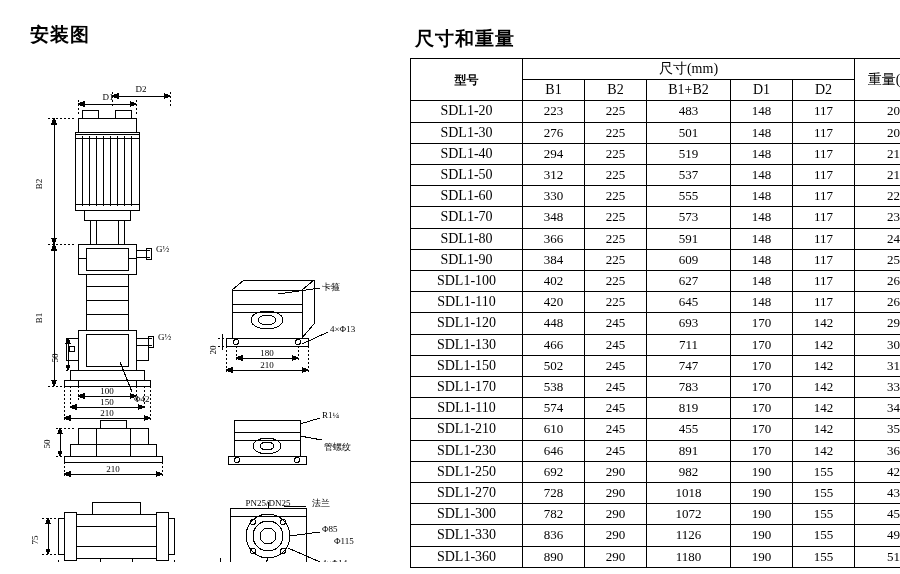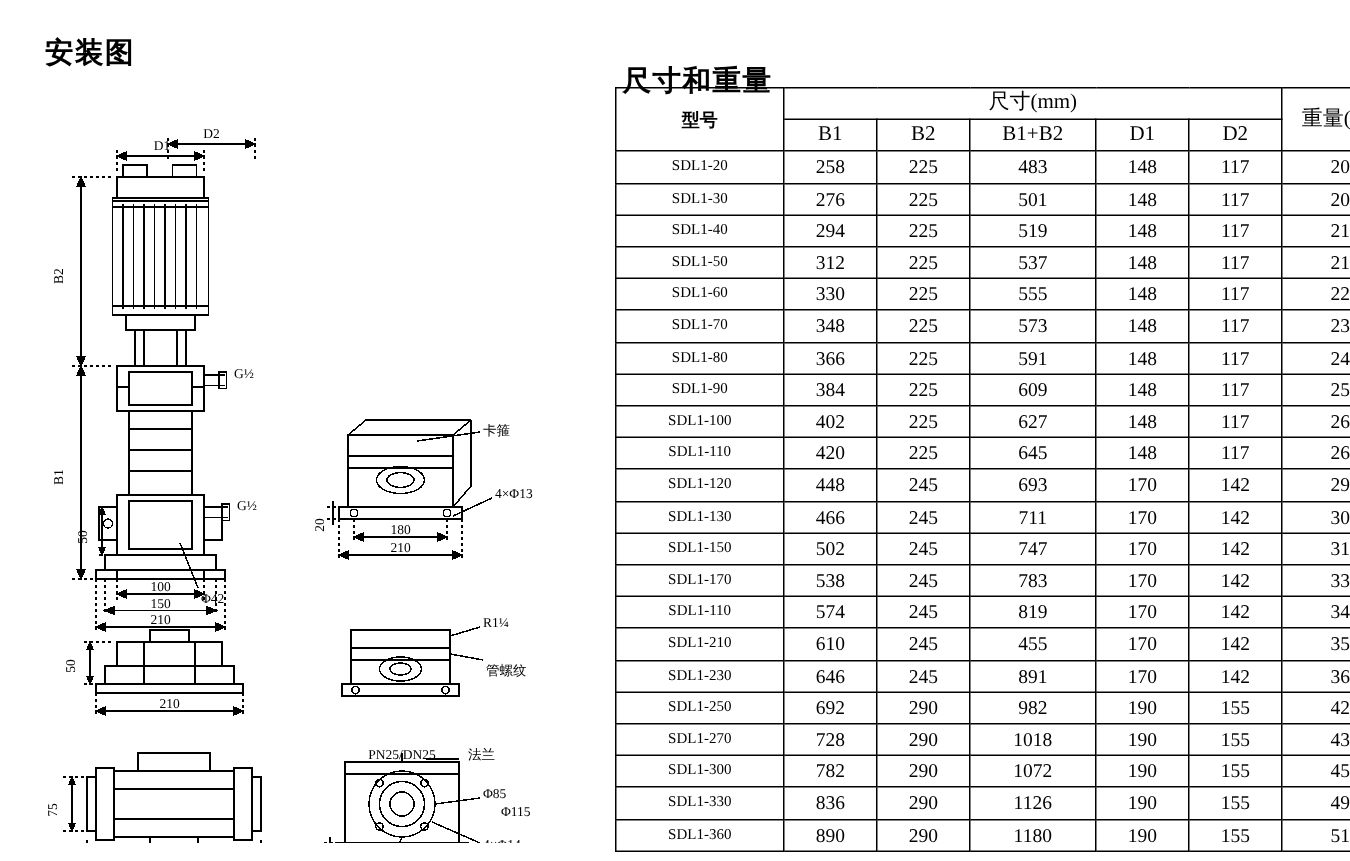--- a/index.html
+++ b/index.html
@@ -36,21 +36,21 @@
     letter-spacing: 1px;
   }
   #left-title {
     position: absolute;
     left: 30px;
     top: 22px;
   }
   #right-title {
     position: absolute;
     left: 415px;
-    top: 41px;
+    top: 26px;
   }
 
   .drawing-area {
     position: absolute;
     left: 20px;
     top: 62px;
     width: 380px;
     height: 500px;
   }
   .drawing-area svg {
@@ -86,21 +86,21 @@
   }
   table.spec th.hdr-dim, table.spec th.hdr-weight {
     font-size: 14px;
   }
   table.spec th.hdr-sub {
     font-size: 14px;
   }
   td.model {
     text-align: left;
     padding-left: 14px;
-    font-size: 10px;
+    font-size: 14px;
   }
   .col-model { width: 112px; }
   .col-b1    { width: 62px; }
   .col-b2    { width: 62px; }
   .col-sum   { width: 84px; }
   .col-d1    { width: 62px; }
   .col-d2    { width: 62px; }
   .col-w     { width: 78px; }
 
   
@@ -399,21 +399,21 @@
             <th class="hdr-sub">B1</th>
             <th class="hdr-sub">B2</th>
             <th class="hdr-sub">B1+B2</th>
             <th class="hdr-sub">D1</th>
             <th class="hdr-sub">D2</th>
           </tr>
         </thead>
         <tbody id="table-body">
             <tr>
               <td class="model">SDL1-20</td>
-              <td>258</td>
+              <td>223</td>
               <td>225</td>
               <td>483</td>
               <td>148</td>
               <td>117</td>
               <td>20</td>
             </tr>
             <tr>
               <td class="model">SDL1-30</td>
               <td>276</td>
               <td>225</td>

